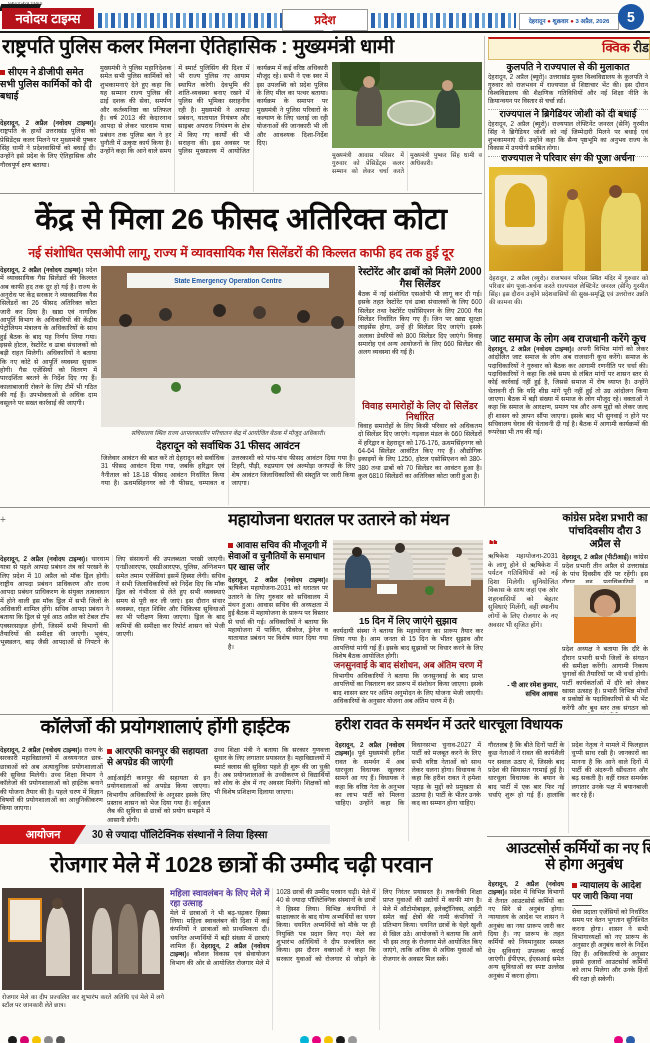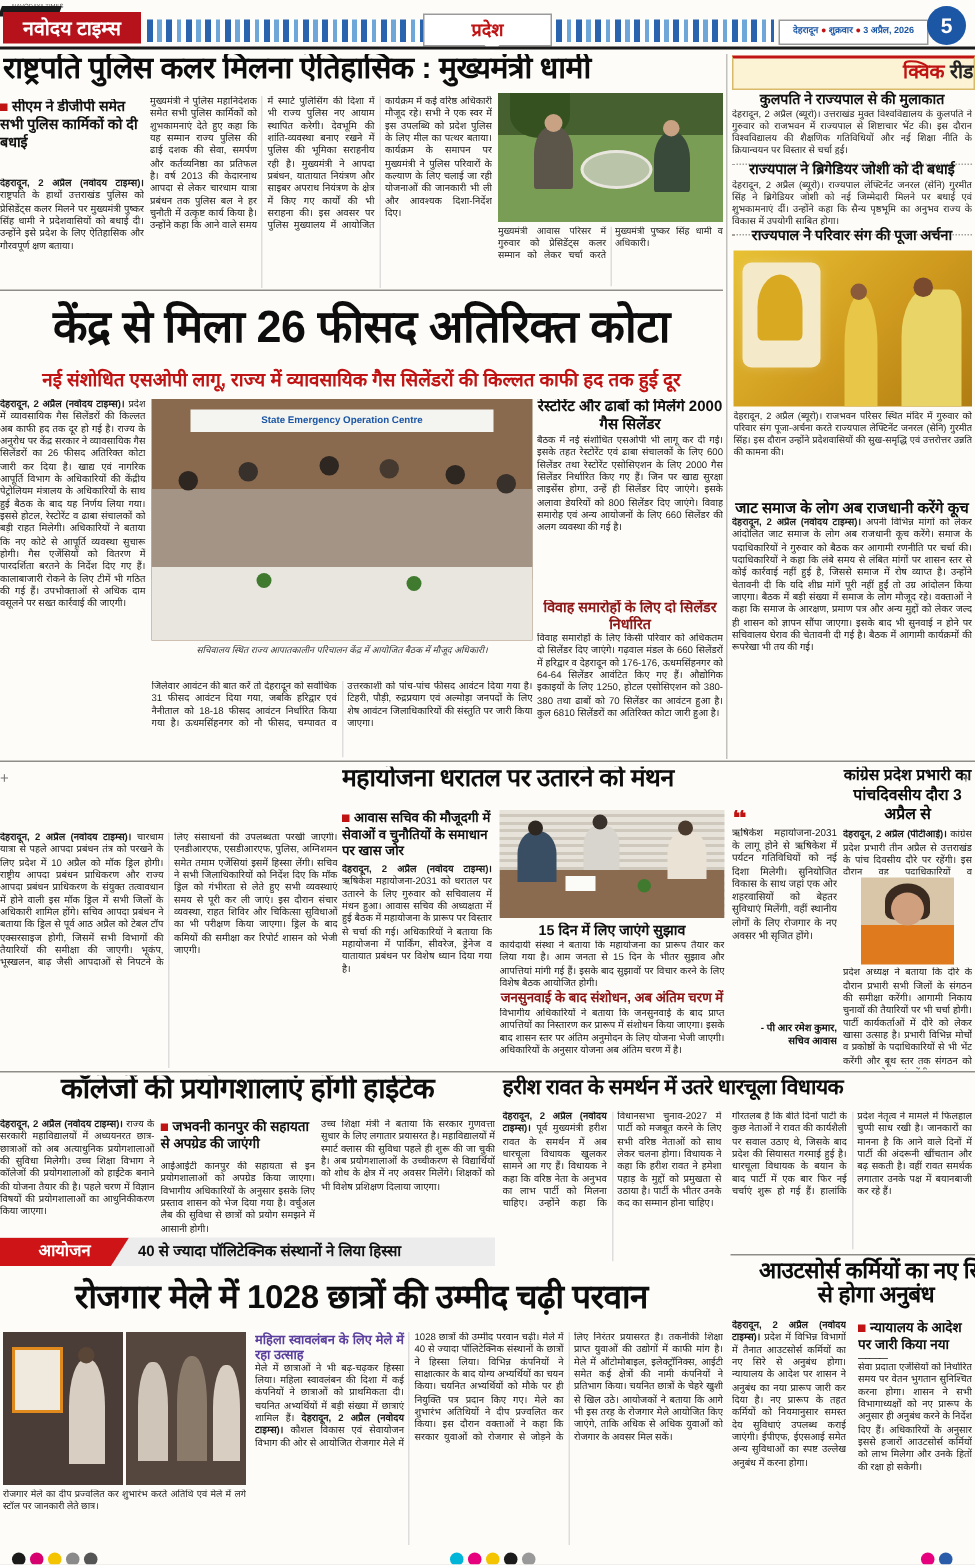--- a/index.html
+++ b/index.html
@@ -107,20 +107,21 @@
     <div style="left:58px;top:42px;width:13px;height:13px;background:#38302a;border-radius:50%;"></div>
     <div style="left:112px;top:38px;width:13px;height:13px;background:#2e2620;border-radius:50%;"></div>
     <div style="left:152px;top:40px;width:13px;height:13px;background:#463a30;border-radius:50%;"></div>
     <div style="left:196px;top:44px;width:13px;height:13px;background:#2e2620;border-radius:50%;"></div>
     <div style="left:230px;top:50px;width:13px;height:13px;background:#38302a;border-radius:50%;"></div>
     <div style="left:0;top:112px;width:254px;height:49px;background:#e9e6e0;"></div>
     <div style="left:70px;top:116px;width:10px;height:10px;background:#3f7a2f;border-radius:50%;"></div>
     <div style="left:170px;top:118px;width:10px;height:10px;background:#3f7a2f;border-radius:50%;"></div>
   </div>
   <div class="abs" style="left:101px;top:429px;width:254px;height:9px;font-size:6px;font-style:italic;color:#333;text-align:center;overflow:hidden;">सचिवालय स्थित राज्य आपातकालीन परिचालन केंद्र में आयोजित बैठक में मौजूद अधिकारी।</div>
+  <div class="abs shead" style="left:101px;top:440px;width:254px;height:12px;font-size:10px;">देहरादून को सर्वाधिक 31 फीसद आवंटन</div>
   <div class="abs bt c2" style="left:101px;top:454px;width:254px;height:51px;">जिलेवार आवंटन की बात करें तो देहरादून को सर्वाधिक 31 फीसद आवंटन दिया गया, जबकि हरिद्वार एवं नैनीताल को 18-18 फीसद आवंटन निर्धारित किया गया है। ऊधमसिंहनगर को नौ फीसद, चम्पावत व उत्तरकाशी को पांच-पांच फीसद आवंटन दिया गया है। टिहरी, पौड़ी, रुद्रप्रयाग एवं अल्मोड़ा जनपदों के लिए शेष आवंटन जिलाधिकारियों की संस्तुति पर जारी किया जाएगा।</div>
   <div class="abs" style="left:358px;top:266px;width:124px;height:239px;overflow:hidden;">
     <div class="shead" style="font-size:10px;height:24px;">रेस्टोरेंट और ढाबों को मिलेंगे 2000 गैस सिलेंडर</div>
     <div class="bt" style="height:108px;">बैठक में नई संशोधित एसओपी भी लागू कर दी गई। इसके तहत रेस्टोरेंट एवं ढाबा संचालकों के लिए 600 सिलेंडर तथा रेस्टोरेंट एसोसिएशन के लिए 2000 गैस सिलेंडर निर्धारित किए गए हैं। जिन पर खाद्य सुरक्षा लाइसेंस होगा, उन्हें ही सिलेंडर दिए जाएंगे। इसके अलावा डेयरियों को 800 सिलेंडर दिए जाएंगे। विवाह समारोह एवं अन्य आयोजनों के लिए 660 सिलेंडर की अलग व्यवस्था की गई है।</div>
     <div class="shead maroon" style="font-size:9.5px;height:22px;margin-top:2px;">विवाह समारोहों के लिए दो सिलेंडर निर्धारित</div>
     <div class="bt" style="height:80px;">विवाह समारोहों के लिए किसी परिवार को अधिकतम दो सिलेंडर दिए जाएंगे। गढ़वाल मंडल के 660 सिलेंडरों में हरिद्वार व देहरादून को 176-176, ऊधमसिंहनगर को 64-64 सिलेंडर आवंटित किए गए हैं। औद्योगिक इकाइयों के लिए 1250, होटल एसोसिएशन को 380-380 तथा ढाबों को 70 सिलेंडर का आवंटन हुआ है। कुल 6810 सिलेंडरों का अतिरिक्त कोटा जारी हुआ है।</div>
   </div>
 
   <div class="abs hr" style="left:0;top:507px;width:650px;"></div>
 
@@ -170,21 +171,21 @@
     <div class="bt" style="height:86px;">प्रदेश अध्यक्ष ने बताया कि दौरे के दौरान प्रभारी सभी जिलों के संगठन की समीक्षा करेंगी। आगामी निकाय चुनावों की तैयारियों पर भी चर्चा होगी। पार्टी कार्यकर्ताओं में दौरे को लेकर खासा उत्साह है। प्रभारी विभिन्न मोर्चों व प्रकोष्ठों के पदाधिकारियों से भी भेंट करेंगी और बूथ स्तर तक संगठन को मजबूत करने का मंत्र देंगी।</div>
   </div>
 
   <div class="abs hr" style="left:0;top:714px;width:650px;"></div>
 
   <div class="abs hl nowrap" style="left:0;top:717px;width:330px;height:24px;font-size:19px;text-align:center;">कॉलेजों की प्रयोगशालाएं होंगी हाईटेक</div>
   <div class="abs bt" style="left:0;top:746px;width:103px;height:76px;">
     <b class="dl">देहरादून, 2 अप्रैल (नवोदय टाइम्स)।</b> <span>राज्य के सरकारी महाविद्यालयों में अध्ययनरत छात्र-छात्राओं को अब अत्याधुनिक प्रयोगशालाओं की सुविधा मिलेगी। उच्च शिक्षा विभाग ने कॉलेजों की प्रयोगशालाओं को हाईटेक बनाने की योजना तैयार की है। पहले चरण में विज्ञान विषयों की प्रयोगशालाओं का आधुनिकीकरण किया जाएगा।</span>
   </div>
   <div class="abs" style="left:107px;top:746px;width:103px;height:26px;font-size:9px;font-weight:bold;line-height:1.25;color:#111;overflow:hidden;">
-    <span class="bullet"></span><span>जभवनी कानपुर की सहायता से अपग्रेड की जाएंगी</span>
+    <span class="bullet"></span><span>आरएफी कानपुर की सहायता से अपग्रेड की जाएंगी</span>
   </div>
   <div class="abs bt" style="left:107px;top:774px;width:103px;height:48px;">आईआईटी कानपुर की सहायता से इन प्रयोगशालाओं को अपग्रेड किया जाएगा। विभागीय अधिकारियों के अनुसार इसके लिए प्रस्ताव शासन को भेज दिया गया है। वर्चुअल लैब की सुविधा से छात्रों को प्रयोग समझने में आसानी होगी।</div>
   <div class="abs bt" style="left:214px;top:746px;width:116px;height:76px;">उच्च शिक्षा मंत्री ने बताया कि सरकार गुणवत्ता सुधार के लिए लगातार प्रयासरत है। महाविद्यालयों में स्मार्ट क्लास की सुविधा पहले ही शुरू की जा चुकी है। अब प्रयोगशालाओं के उच्चीकरण से विद्यार्थियों को शोध के क्षेत्र में नए अवसर मिलेंगे। शिक्षकों को भी विशेष प्रशिक्षण दिलाया जाएगा।</div>
 
   <div class="abs hl nowrap" style="left:335px;top:717px;width:313px;height:20px;font-size:14px;">हरीश रावत के समर्थन में उतरे धारचूला विधायक</div>
   <div class="abs bt c2" style="left:335px;top:741px;width:146px;height:100px;">
     <b class="dl">देहरादून, 2 अप्रैल (नवोदय टाइम्स)।</b> <span>पूर्व मुख्यमंत्री हरीश रावत के समर्थन में अब धारचूला विधायक खुलकर सामने आ गए हैं। विधायक ने कहा कि वरिष्ठ नेता के अनुभव का लाभ पार्टी को मिलना चाहिए। उन्होंने कहा कि विधानसभा चुनाव-2027 में पार्टी को मजबूत करने के लिए सभी वरिष्ठ नेताओं को साथ लेकर चलना होगा। विधायक ने कहा कि हरीश रावत ने हमेशा पहाड़ के मुद्दों को प्रमुखता से उठाया है। पार्टी के भीतर उनके कद का सम्मान होना चाहिए।</span>
   </div>
   <div class="abs bt c2" style="left:488px;top:741px;width:160px;height:92px;">गौरतलब है कि बीते दिनों पार्टी के कुछ नेताओं ने रावत की कार्यशैली पर सवाल उठाए थे, जिसके बाद प्रदेश की सियासत गरमाई हुई है। धारचूला विधायक के बयान के बाद पार्टी में एक बार फिर नई चर्चाएं शुरू हो गई हैं। हालांकि प्रदेश नेतृत्व ने मामले में फिलहाल चुप्पी साध रखी है। जानकारों का मानना है कि आने वाले दिनों में पार्टी की अंदरूनी खींचतान और बढ़ सकती है। वहीं रावत समर्थक लगातार उनके पक्ष में बयानबाजी कर रहे हैं।</div>
 
@@ -193,21 +194,21 @@
   <div class="abs bt" style="left:488px;top:880px;width:76px;height:148px;">
     <b class="dl">देहरादून, 2 अप्रैल (नवोदय टाइम्स)।</b> <span>प्रदेश में विभिन्न विभागों में तैनात आउटसोर्स कर्मियों का नए सिरे से अनुबंध होगा। न्यायालय के आदेश पर शासन ने अनुबंध का नया प्रारूप जारी कर दिया है। नए प्रारूप के तहत कर्मियों को नियमानुसार समस्त देय सुविधाएं उपलब्ध कराई जाएंगी। ईपीएफ, ईएसआई समेत अन्य सुविधाओं का स्पष्ट उल्लेख अनुबंध में करना होगा।</span>
   </div>
   <div class="abs" style="left:572px;top:880px;width:76px;height:26px;font-size:9px;font-weight:bold;line-height:1.25;color:#111;overflow:hidden;">
     <span class="bullet"></span><span>न्यायालय के आदेश पर जारी किया नया प्रारूप</span>
   </div>
   <div class="abs bt" style="left:572px;top:908px;width:76px;height:120px;">सेवा प्रदाता एजेंसियों को निर्धारित समय पर वेतन भुगतान सुनिश्चित करना होगा। शासन ने सभी विभागाध्यक्षों को नए प्रारूप के अनुसार ही अनुबंध करने के निर्देश दिए हैं। अधिकारियों के अनुसार इससे हजारों आउटसोर्स कर्मियों को लाभ मिलेगा और उनके हितों की रक्षा हो सकेगी।</div>
 
   <div class="abs" style="left:0;top:825px;width:330px;height:19px;background:#ececec;">
     <div style="position:absolute;left:0;top:0;width:86px;height:19px;background:#cf1417;color:#fff;font-weight:bold;font-size:11px;text-align:center;line-height:19px;clip-path:polygon(0 0,100% 0,86% 100%,0 100%);">आयोजन</div>
-    <div style="position:absolute;left:92px;top:0;width:236px;height:19px;font-size:10px;font-weight:bold;color:#111;line-height:19px;white-space:nowrap;overflow:hidden;">40 से ज्यादा पॉलिटेक्निक संस्थानों ने लिया हिस्सा</div>
+    <div style="position:absolute;left:92px;top:0;width:236px;height:19px;font-size:10px;font-weight:bold;color:#111;line-height:19px;white-space:nowrap;overflow:hidden;">30 से ज्यादा पॉलिटेक्निक संस्थानों ने लिया हिस्सा</div>
   </div>
   <div class="abs hl nowrap" style="left:0;top:848px;width:482px;height:34px;font-size:22px;text-align:center;line-height:34px;">रोजगार मेले में 1028 छात्रों की उम्मीद चढ़ी परवान</div>
   <div class="ph" style="left:2px;top:888px;width:80px;height:102px;background:#4a3c36;">
     <div style="left:6px;top:10px;width:30px;height:40px;background:#efe9de;border:2px solid #e08a1e;"></div>
     <div style="left:44px;top:18px;width:24px;height:70px;background:#d8cec2;border-radius:45% 45% 0 0;"></div>
     <div style="left:50px;top:10px;width:11px;height:11px;background:#5a4636;border-radius:50%;"></div>
   </div>
   <div class="ph" style="left:84px;top:888px;width:80px;height:102px;background:#55463e;">
     <div style="left:8px;top:20px;width:20px;height:66px;background:#cfc5b8;border-radius:45% 45% 0 0;"></div>
     <div style="left:34px;top:16px;width:20px;height:70px;background:#8a7a6a;border-radius:45% 45% 0 0;"></div>

